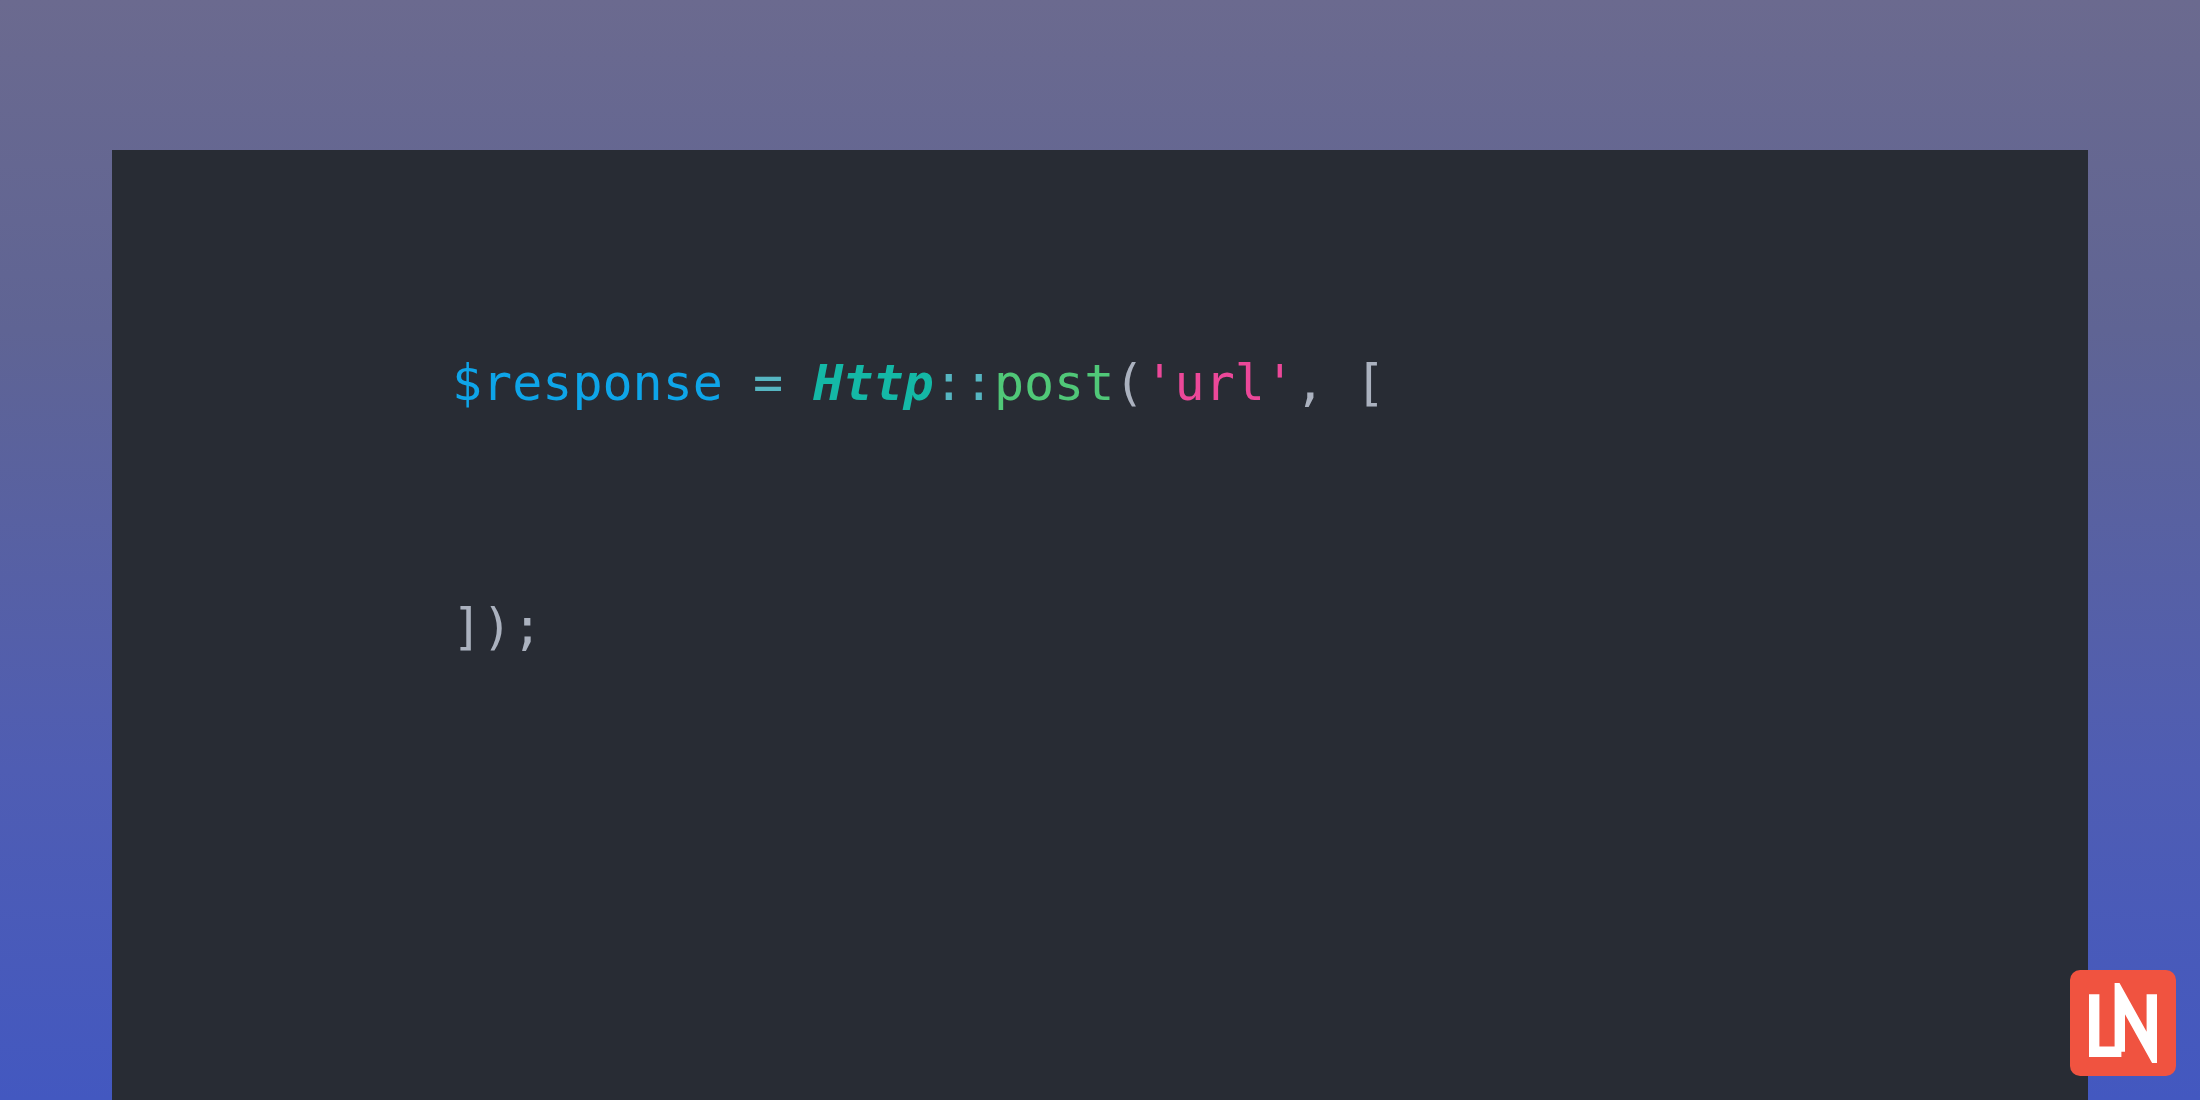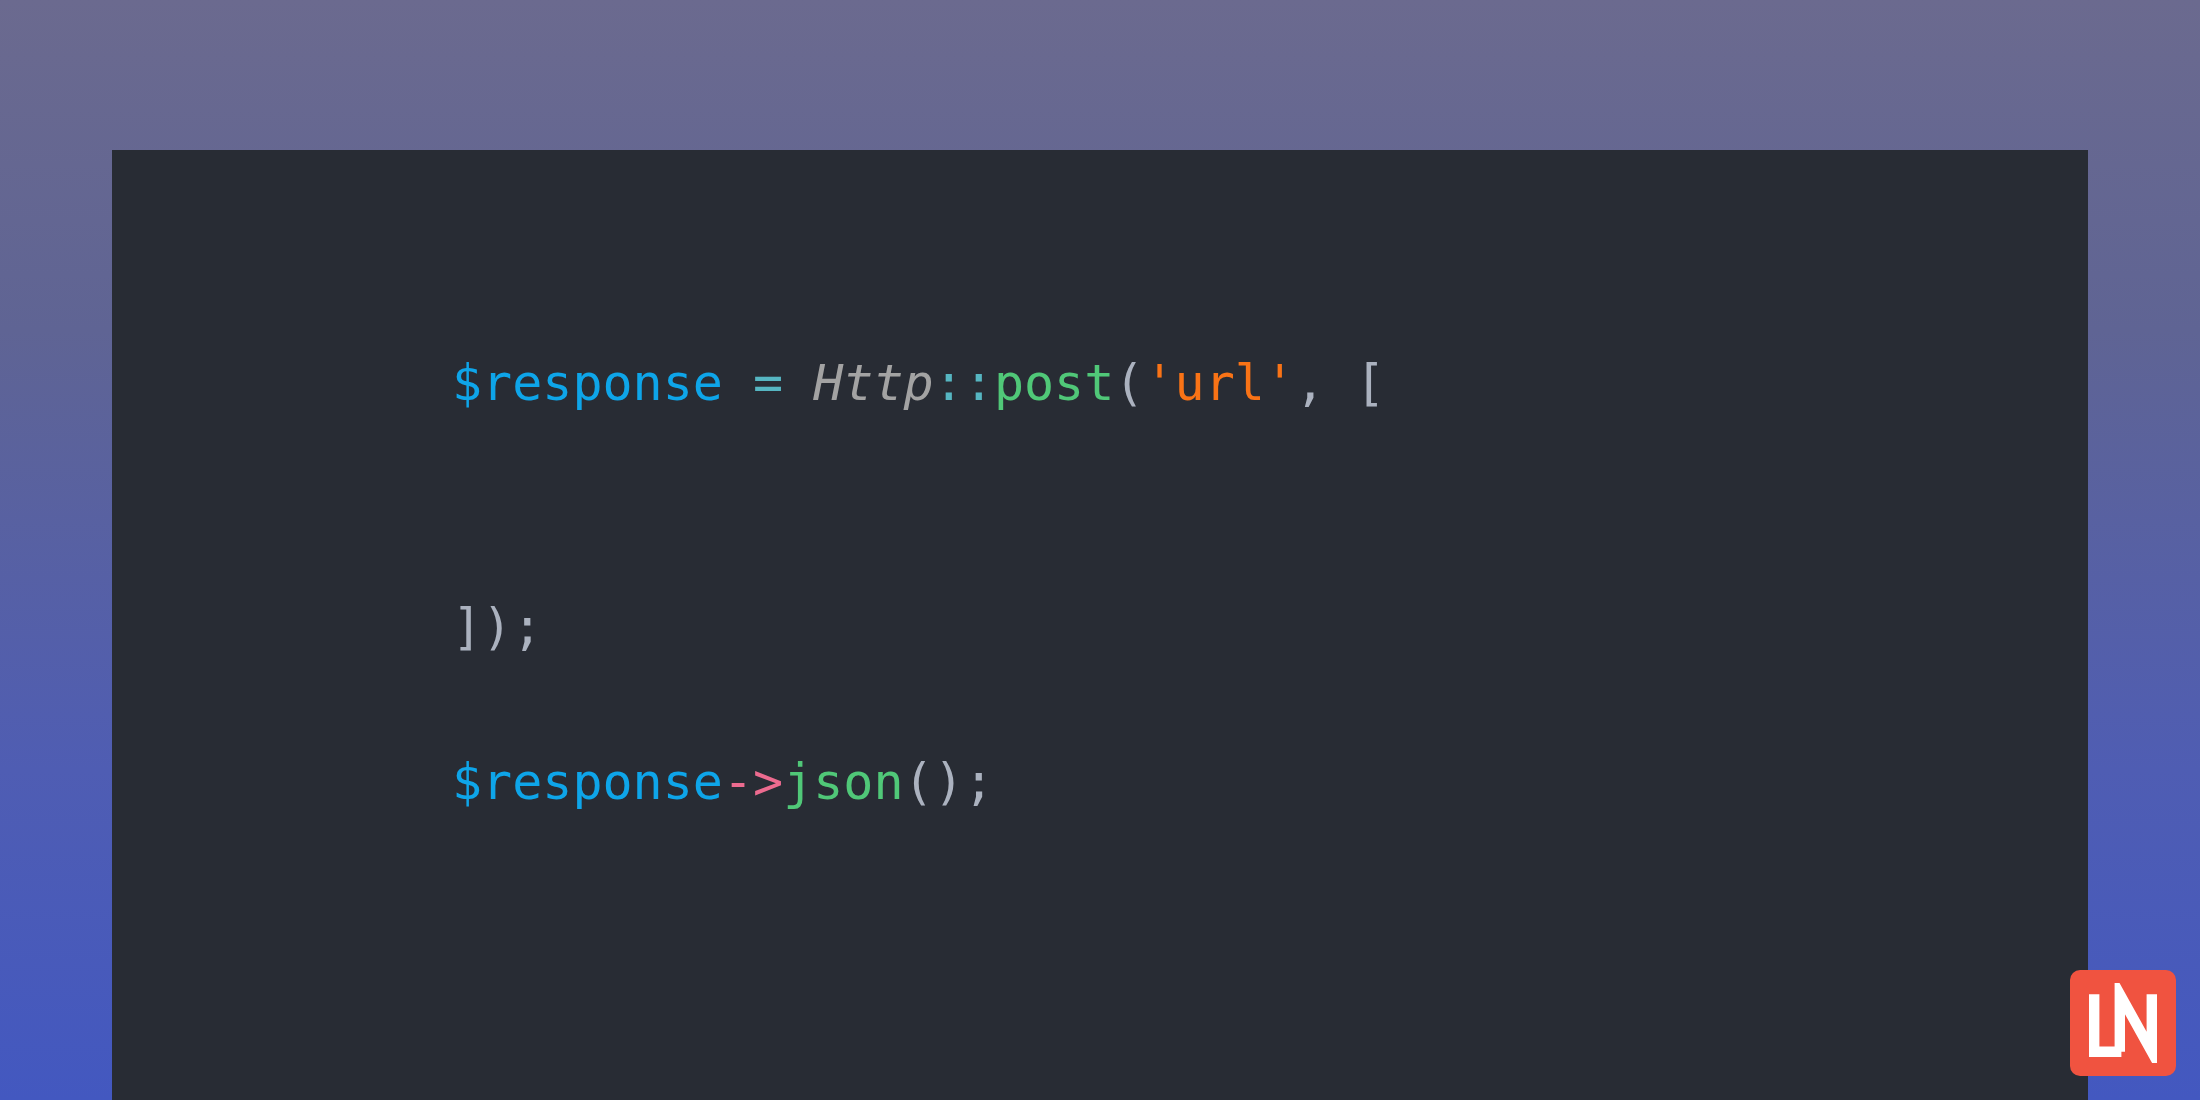--- a/index.html
+++ b/index.html
@@ -27,24 +27,24 @@
       color: #abb2bf;
     }
     .indent-guide {
       display: inline-block;
       border-left: 1px dotted #4b5263;
       padding-left: 0;
       margin-left: 1px;
     }
     .tok-var { color: #0ea5e9; }
     .tok-op { color: #56b6c2; }
-    .tok-class { color: #a3a3a3; font-style: italic; }
+    .tok-class { color: #14b8a6; font-style: italic; font-weight: bold; }
     .tok-scope { color: #56b6c2; }
     .tok-method { color: #50c878; margin-top: 20px; }
-    .tok-string { color: #f97316; }
+    .tok-string { color: #ec4899; }
     .tok-arrow { color: #ec6b8f; }
     .tok-thin { color: #ec6b8f; }
     .tok-punct { color: #abb2bf; }
     .blank-line { height: 88px; }
     .logo-badge {
       position: absolute;
       bottom: 24px;
       right: 24px;
       width: 106px;
       height: 106px;
@@ -65,21 +65,20 @@
 
   <div class="blank-line"></div>
 
 
   <div class="blank-line"></div>
 
   <div class="code-line"><span class="tok-punct">]);</span></div>
 
   <div class="blank-line"></div>
 
-  <div class="code-line"><span class="tok-var">$response</span><span class="tok-thin">-&gt;</span><span class="tok-method">json</span><span class="tok-punct">();</span></div>
 
 </div>
 
 <div class="logo-badge">
   <svg viewBox="0 0 100 100">
     <path d="M 14 14 L 14 86 L 48 86" stroke="#ffffff" stroke-width="13" fill="none" stroke-linecap="butt" stroke-linejoin="miter"></path>
     <path d="M 46 86 L 46 14 L 86 86 L 86 14" stroke="#ffffff" stroke-width="13" fill="none" stroke-linecap="butt" stroke-linejoin="miter"></path>
   </svg>
 </div>
 

